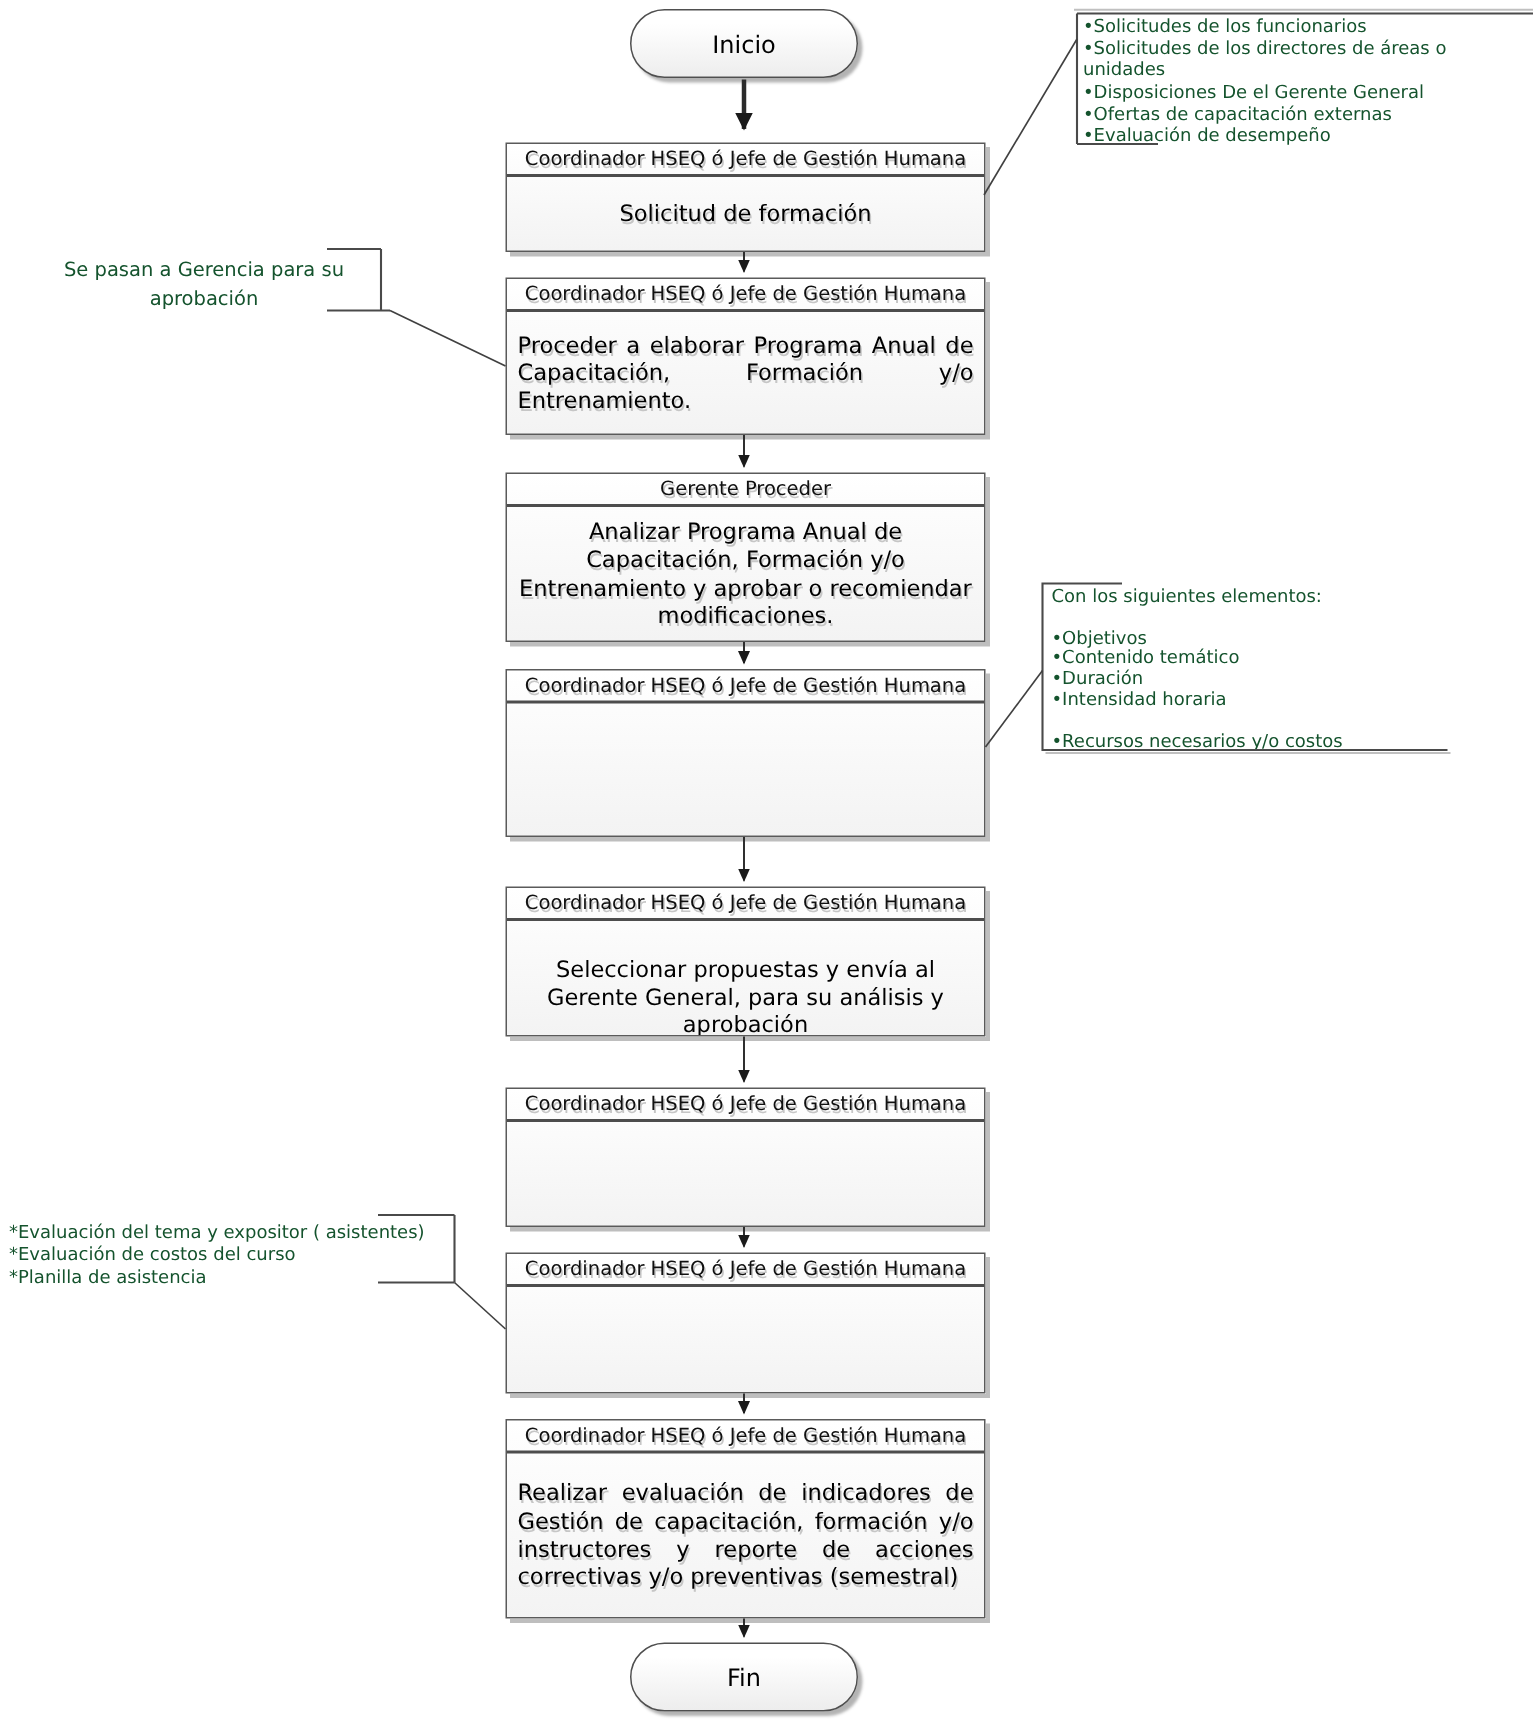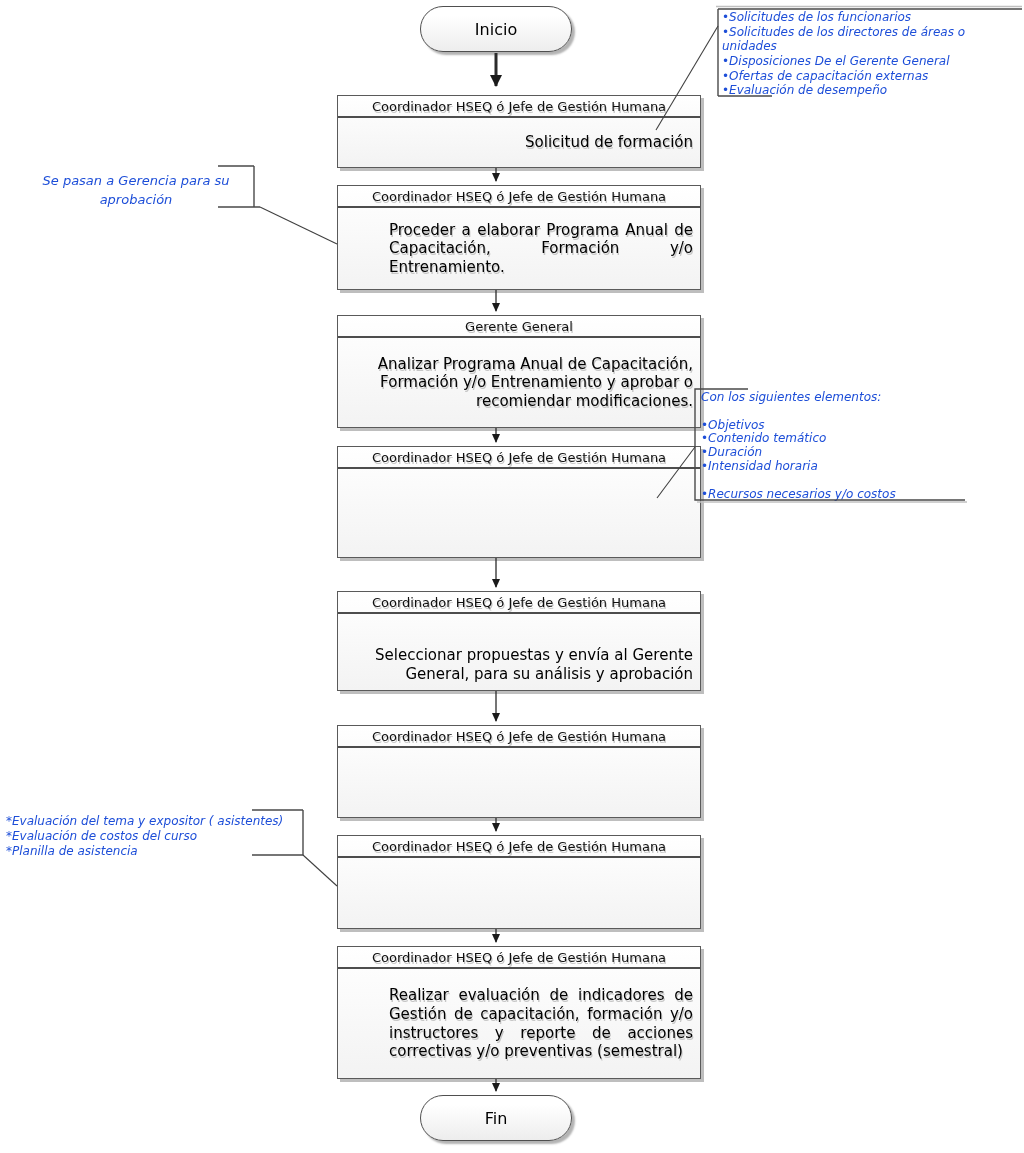--- a/index.html
+++ b/index.html
@@ -1,43 +1,43 @@
 <!DOCTYPE html>
 <html><head>
 <meta charset="utf-8">
 <style>
   html,body{margin:0;padding:0;background:#fff;}
   .canvas{position:relative;width:1024px;height:1153px;background:#ffffff;
           font-family:"DejaVu Sans",sans-serif;color:#000;overflow:hidden;}
 
   
-  .pbox{position:absolute;left:337px;width:364px;box-sizing:border-box;
+  .pbox{position:absolute;left:337px;width:320px;box-sizing:border-box;
         border:1px solid #5a5a5a;
         background:linear-gradient(180deg,#ffffff 0%,#f3f3f3 100%);
         box-shadow:3px 3px 0 rgba(168,168,168,.75);
         display:flex;flex-direction:column;}
   .pbox .hdr{font-size:13px;line-height:1.32;text-align:center;padding:2px 4px 1px;
         border-bottom:2px solid #4d4d4d;color:#101010;
         text-shadow:1px 2px 0 #c6c6c6;}
   .pbox .bdy{flex:1;display:flex;align-items:center;font-size:15px;line-height:1.24;
         padding:1px 7px;color:#000;text-shadow:1px 2px 0 #c6c6c6;overflow:hidden;}
   .bdy > div{width:100%;}
-  .bdy.justify > div{text-align:justify;margin-left:44px;}
-  .bdy.center > div{text-align:right;}
+  .bdy.justify > div{text-align:justify;}
+  .bdy.center > div{text-align:center;}
   .bdy.no-shadow{text-shadow:none;margin-top:26px;}
 
   
   .term{position:absolute;left:420px;width:152px;height:46px;box-sizing:border-box;
         border:1px solid #4f4f4f;border-radius:23px;
         background:linear-gradient(180deg,#ffffff 20%,#ededed 100%);
         box-shadow:3px 3px 2px rgba(160,160,160,.8);
         display:flex;align-items:center;justify-content:center;font-size:16px;}
 
   
-  .note{position:absolute;white-space:pre;color:#1d4ed8;font-style:italic;}
+  .note{position:absolute;white-space:pre;color:#14532d;}
   #note-inputs{left:722px;top:10px;font-size:12px;line-height:1.22;white-space:pre-wrap;width:298px;}
   #note-gerencia{left:22px;top:172px;width:228px;text-align:center;font-size:13px;line-height:1.45;}
   #note-elementos{left:701px;top:391px;font-size:12px;line-height:1.15;}
   #note-evaluacion{left:6px;top:814px;font-size:12px;line-height:1.25;}
 
   svg.overlay{position:absolute;left:0;top:0;pointer-events:none;}
 </style>
 </head>
 <body>
 
@@ -55,21 +55,21 @@
   </div>
 
   <div class="pbox" style="top:185px;height:105px">
     <div class="hdr">Coordinador HSEQ ó Jefe de Gestión Humana</div>
     <div class="bdy justify">
         <div>Proceder a elaborar Programa Anual de Capacitación, Formación y/o Entrenamiento.</div>
       </div>
   </div>
 
   <div class="pbox" style="top:315px;height:113px">
-    <div class="hdr">Gerente General</div>
+    <div class="hdr">Gerente Proceder</div>
     <div class="bdy center">
         <div>Analizar Programa Anual de Capacitación, Formación y/o Entrenamiento y aprobar o recomiendar modificaciones.</div>
       </div>
   </div>
 
   <div class="pbox" style="top:446px;height:112px">
     <div class="hdr">Coordinador HSEQ ó Jefe de Gestión Humana</div>
   </div>
 
   <div class="pbox" style="top:591px;height:100px">

